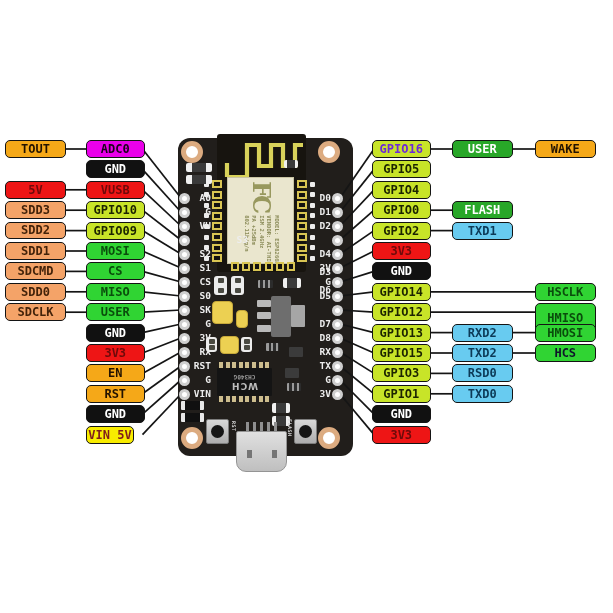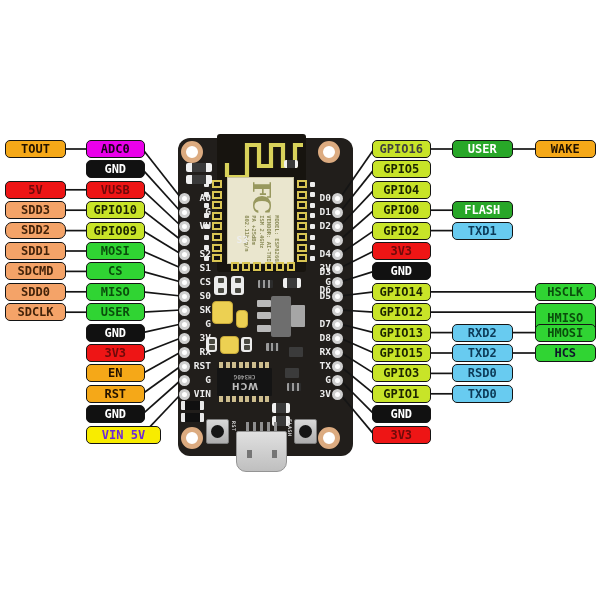--- a/index.html
+++ b/index.html
@@ -283,37 +283,37 @@
     </svg>
 
   <div id="ext-labels">
       <div class="lblbox" style="position: absolute; left: 5px; top: 140px; width: 61px; height: 18px; background: rgb(245, 168, 24); color: rgb(35, 19, 0);">TOUT</div>
       <div class="lblbox" style="position: absolute; left: 86px; top: 140px; width: 58.5px; height: 18px; background: rgb(234, 0, 234); color: rgb(28, 0, 28);">ADC0</div>
       <div class="lblbox" style="position: absolute; left: 86px; top: 160.4px; width: 58.5px; height: 18px; background: rgb(17, 17, 17); color: rgb(255, 255, 255);">GND</div>
       <div class="lblbox" style="position: absolute; left: 5px; top: 180.8px; width: 61px; height: 18px; background: rgb(238, 21, 21); color: rgb(110, 10, 10);">5V</div>
       <div class="lblbox" style="position: absolute; left: 86px; top: 180.8px; width: 58.5px; height: 18px; background: rgb(238, 21, 21); color: rgb(110, 10, 10);">VUSB</div>
       <div class="lblbox" style="position: absolute; left: 5px; top: 201.2px; width: 61px; height: 18px; background: rgb(244, 163, 104); color: rgb(67, 35, 10);">SDD3</div>
       <div class="lblbox" style="position: absolute; left: 86px; top: 201.2px; width: 58.5px; height: 18px; background: rgb(200, 228, 40); color: rgb(28, 36, 0);">GPIO10</div>
-      <div class="lblbox" style="position: absolute; left: 5px; top: 221.6px; width: 61px; height: 17px; background: rgb(244, 163, 104); color: rgb(67, 35, 10); border-radius: 7px;">SDD2</div>
+      <div class="lblbox" style="position: absolute; left: 5px; top: 221.6px; width: 61px; height: 17px; background: rgb(244, 163, 104); color: rgb(67, 35, 10);">SDD2</div>
       <div class="lblbox" style="position: absolute; left: 86px; top: 221.6px; width: 58.5px; height: 18px; background: rgb(200, 228, 40); color: rgb(28, 36, 0);">GPIO09</div>
       <div class="lblbox" style="position: absolute; left: 5px; top: 242px; width: 61px; height: 18px; background: rgb(244, 163, 104); color: rgb(67, 35, 10);">SDD1</div>
       <div class="lblbox" style="position: absolute; left: 86px; top: 242px; width: 58.5px; height: 18px; background: rgb(48, 212, 51); color: rgb(10, 77, 12);">MOSI</div>
       <div class="lblbox" style="position: absolute; left: 5px; top: 262.4px; width: 61px; height: 18px; background: rgb(244, 163, 104); color: rgb(67, 35, 10);">SDCMD</div>
       <div class="lblbox" style="position: absolute; left: 86px; top: 262.4px; width: 58.5px; height: 18px; background: rgb(48, 212, 51); color: rgb(10, 77, 12);">CS</div>
       <div class="lblbox" style="position: absolute; left: 5px; top: 282.8px; width: 61px; height: 18px; background: rgb(244, 163, 104); color: rgb(67, 35, 10);">SDD0</div>
       <div class="lblbox" style="position: absolute; left: 86px; top: 282.8px; width: 58.5px; height: 18px; background: rgb(48, 212, 51); color: rgb(10, 77, 12);">MISO</div>
       <div class="lblbox" style="position: absolute; left: 5px; top: 303.2px; width: 61px; height: 18px; background: rgb(244, 163, 104); color: rgb(67, 35, 10); text-align: right;">SDCLK</div>
       <div class="lblbox" style="position: absolute; left: 86px; top: 303.2px; width: 58.5px; height: 18px; background: rgb(48, 212, 51); color: rgb(10, 77, 12);">USER</div>
       <div class="lblbox" style="position: absolute; left: 86px; top: 323.6px; width: 58.5px; height: 18px; background: rgb(17, 17, 17); color: rgb(255, 255, 255);">GND</div>
       <div class="lblbox" style="position: absolute; left: 86px; top: 344px; width: 58.5px; height: 18px; background: rgb(238, 21, 21); color: rgb(110, 10, 10);">3V3</div>
       <div class="lblbox" style="position: absolute; left: 86px; top: 364.4px; width: 58.5px; height: 18px; background: rgb(245, 168, 24); color: rgb(35, 19, 0);">EN</div>
       <div class="lblbox" style="position: absolute; left: 86px; top: 384.8px; width: 58.5px; height: 18px; background: rgb(245, 168, 24); color: rgb(35, 19, 0);">RST</div>
       <div class="lblbox" style="position: absolute; left: 86px; top: 405.2px; width: 58.5px; height: 18px; background: rgb(17, 17, 17); color: rgb(255, 255, 255);">GND</div>
-      <div class="lblbox" style="position: absolute; left: 86px; top: 425.6px; width: 75px; height: 18px; background: rgb(248, 236, 0); color: #6d28d9;">VIN 5V</div>
-      <div class="lblbox" style="position: absolute; left: 372px; top: 140px; width: 58.5px; height: 18px; background: rgb(200, 228, 40); color: #404040;">GPIO16</div>
+      <div class="lblbox" style="position: absolute; left: 86px; top: 425.6px; width: 48px; height: 18px; background: rgb(248, 236, 0); color: #7f1d1d;">VIN 5V</div>
+      <div class="lblbox" style="position: absolute; left: 372px; top: 140px; width: 58.5px; height: 18px; background: rgb(200, 228, 40); color: #6d28d9;">GPIO16</div>
       <div class="lblbox" style="position: absolute; left: 452px; top: 140px; width: 60.5px; height: 18px; background: rgb(40, 167, 40); color: rgb(255, 255, 255);">USER</div>
       <div class="lblbox" style="position: absolute; left: 535px; top: 140px; width: 60.5px; height: 18px; background: rgb(245, 168, 24); color: rgb(35, 19, 0);">WAKE</div>
       <div class="lblbox" style="position: absolute; left: 372px; top: 160.4px; width: 58.5px; height: 18px; background: rgb(200, 228, 40); color: rgb(28, 36, 0);">GPIO5</div>
       <div class="lblbox" style="position: absolute; left: 372px; top: 180.8px; width: 58.5px; height: 18px; background: rgb(200, 228, 40); color: rgb(28, 36, 0);">GPIO4</div>
       <div class="lblbox" style="position: absolute; left: 372px; top: 201.2px; width: 58.5px; height: 18px; background: rgb(200, 228, 40); color: rgb(28, 36, 0);">GPIO0</div>
       <div class="lblbox" style="position: absolute; left: 452px; top: 201.2px; width: 60.5px; height: 18px; background: rgb(40, 167, 40); color: rgb(255, 255, 255);">FLASH</div>
       <div class="lblbox" style="position: absolute; left: 372px; top: 221.6px; width: 58.5px; height: 18px; background: rgb(200, 228, 40); color: rgb(28, 36, 0);">GPIO2</div>
       <div class="lblbox" style="position: absolute; left: 452px; top: 221.6px; width: 60.5px; height: 18px; background: rgb(104, 203, 240); color: rgb(12, 58, 87);">TXD1</div>
       <div class="lblbox" style="position: absolute; left: 372px; top: 242px; width: 58.5px; height: 18px; background: rgb(238, 21, 21); color: rgb(110, 10, 10);">3V3</div>
       <div class="lblbox" style="position: absolute; left: 372px; top: 262.4px; width: 58.5px; height: 18px; background: rgb(17, 17, 17); color: rgb(255, 255, 255);">GND</div>

